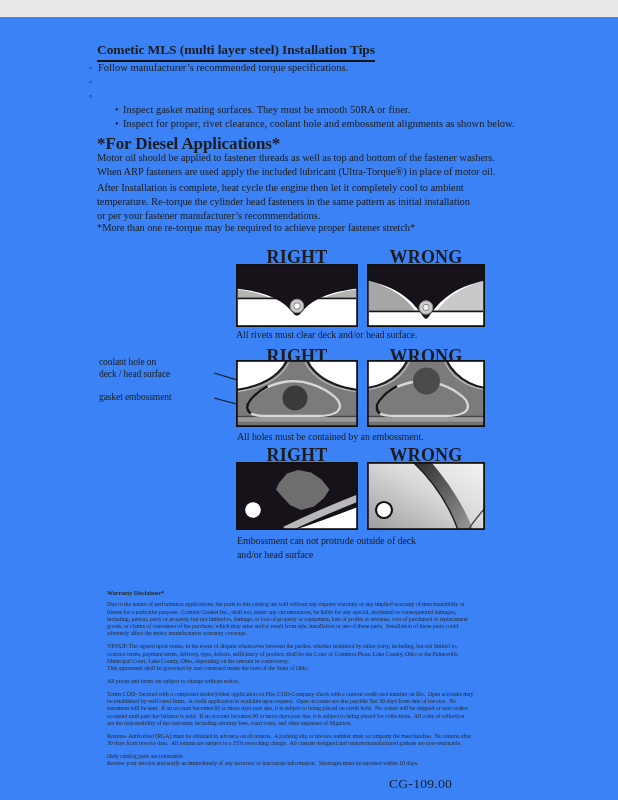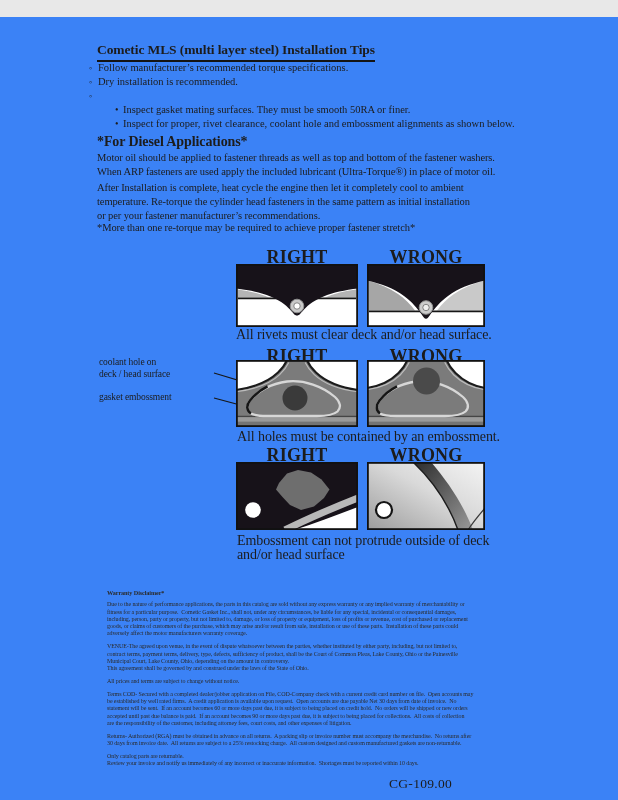--- a/index.html
+++ b/index.html
@@ -12,24 +12,24 @@
   .pre{white-space:pre;}
   .title{
     left:97px;top:25px;font-size:13.5px;font-weight:bold;letter-spacing:-0.1px;
     border-bottom:2px solid #141414;padding-bottom:2px;
   }
   .bullets{left:89px;top:44px;font-size:10.5px;line-height:14px;}
   .bullet-line{display:flex;align-items:baseline;}
   .bullet-line .mk{width:9px;flex:0 0 9px;font-size:9px;}
   .bullet-line.sub{padding-left:26px;}
   .bullet-line.sub .mk{width:8px;flex:0 0 8px;font-size:10px;}
-  .h2{font-size:14px;font-weight:bold;letter-spacing:-0.1px;}
+  .h2{font-size:17px;font-weight:bold;letter-spacing:-0.1px;}
   .body{font-size:10.5px;line-height:14px;letter-spacing:-0.1px;}
   .dlabel{font-size:18px;font-weight:bold;text-align:center;letter-spacing:0.2px;}
-  .caption{font-size:14px;letter-spacing:-0.1px;line-height:14px;}
+  .caption{font-size:10px;letter-spacing:-0.1px;line-height:14px;}
   .callout{font-size:9.5px;text-align:left;line-height:11.5px;letter-spacing:-0.1px;}
   .panel{line-height:0;}
   .panel svg{display:block;}
   .legal{
     left:107px;top:572px;width:470px;font-size:6px;line-height:7.3px;
     letter-spacing:-0.1px;color:#2b2b2b;
   }
   .legal .lh{font-weight:bold;margin:0 0 5px 0;font-size:6.2px;}
   .legal p{margin:0 0 5.5px 0;}
   .pagecode{left:389px;top:759px;font-size:13.5px;letter-spacing:0.3px;}
@@ -41,21 +41,20 @@
 
   <div class="abs title">Cometic MLS (multi layer steel) Installation Tips</div>
 
   <div class="abs bullets">
     <div class="bullet-line">
       <span class="mk">◦</span>
       <span>Follow manufacturer’s recommended torque specifications.</span>
     </div>
     <div class="bullet-line">
       <span class="mk">◦</span>
-      <span>Dry installation is recommended.</span>
     </div>
     <div class="bullet-line">
       <span class="mk">◦</span>
     </div>
     <div class="bullet-line sub">
       <span class="mk">•</span>
       <span>Inspect gasket mating surfaces.  They must be smooth 50RA or finer.</span>
     </div>
     <div class="bullet-line sub">
       <span class="mk">•</span>

